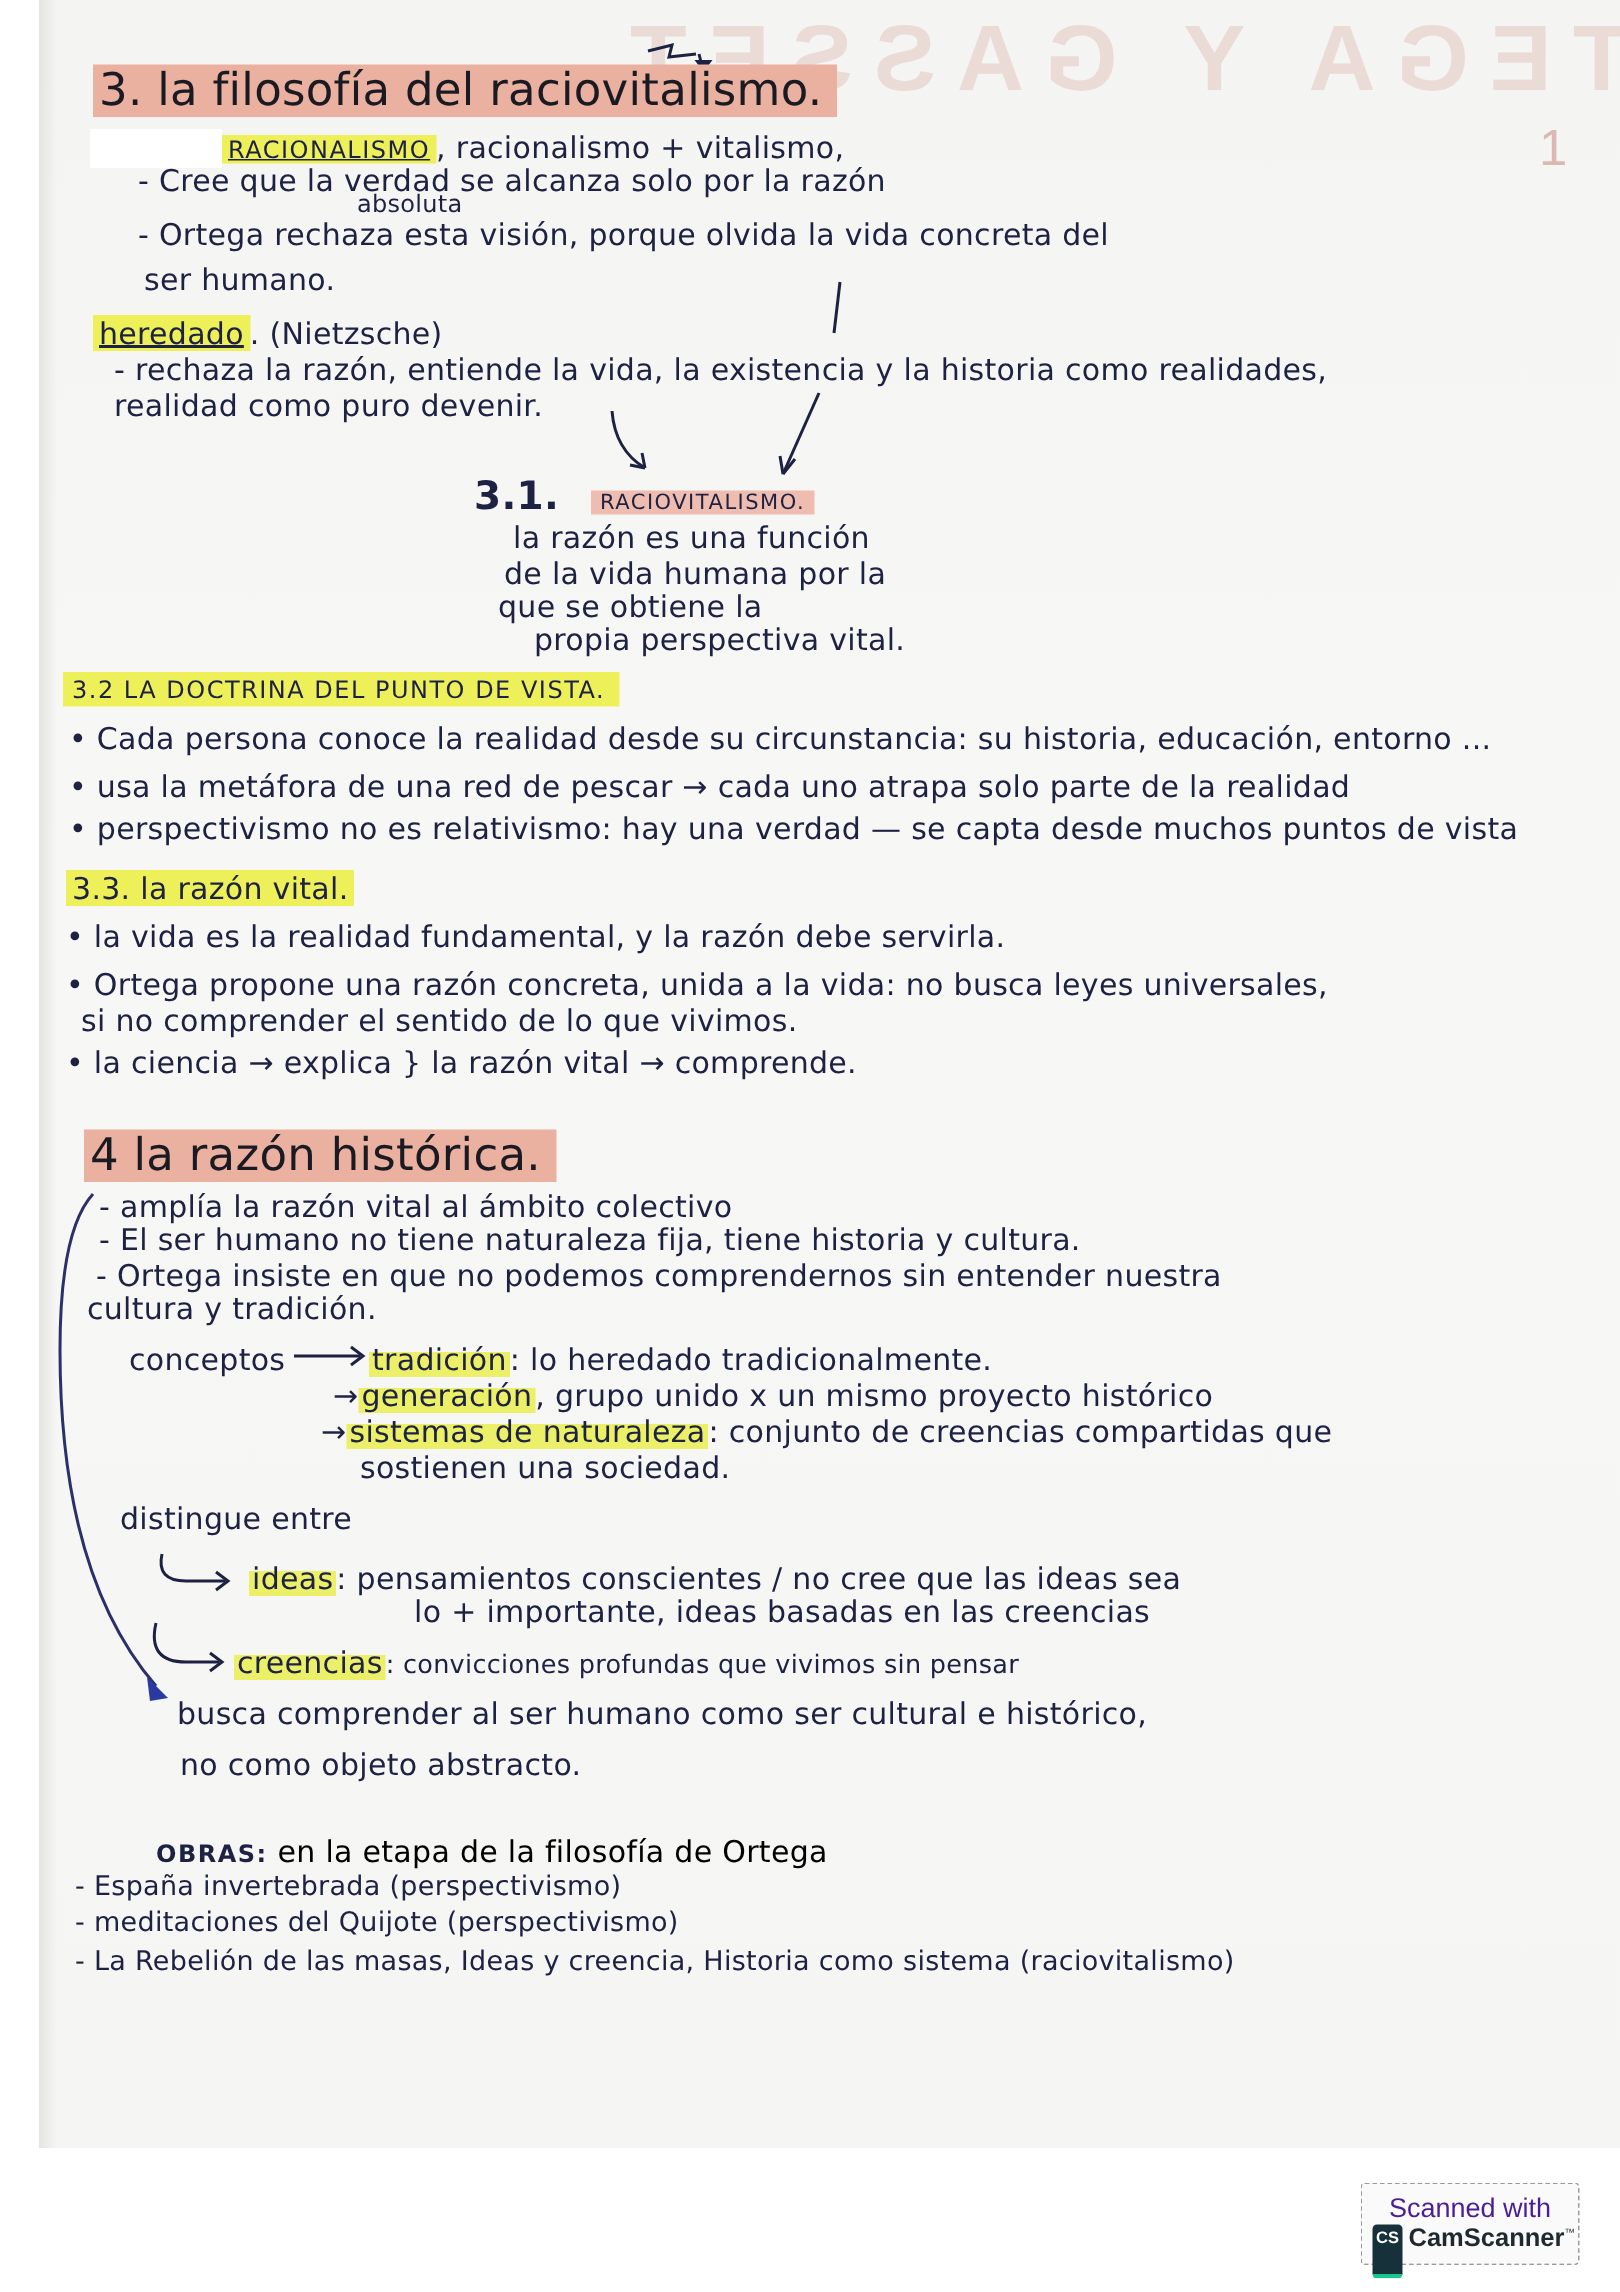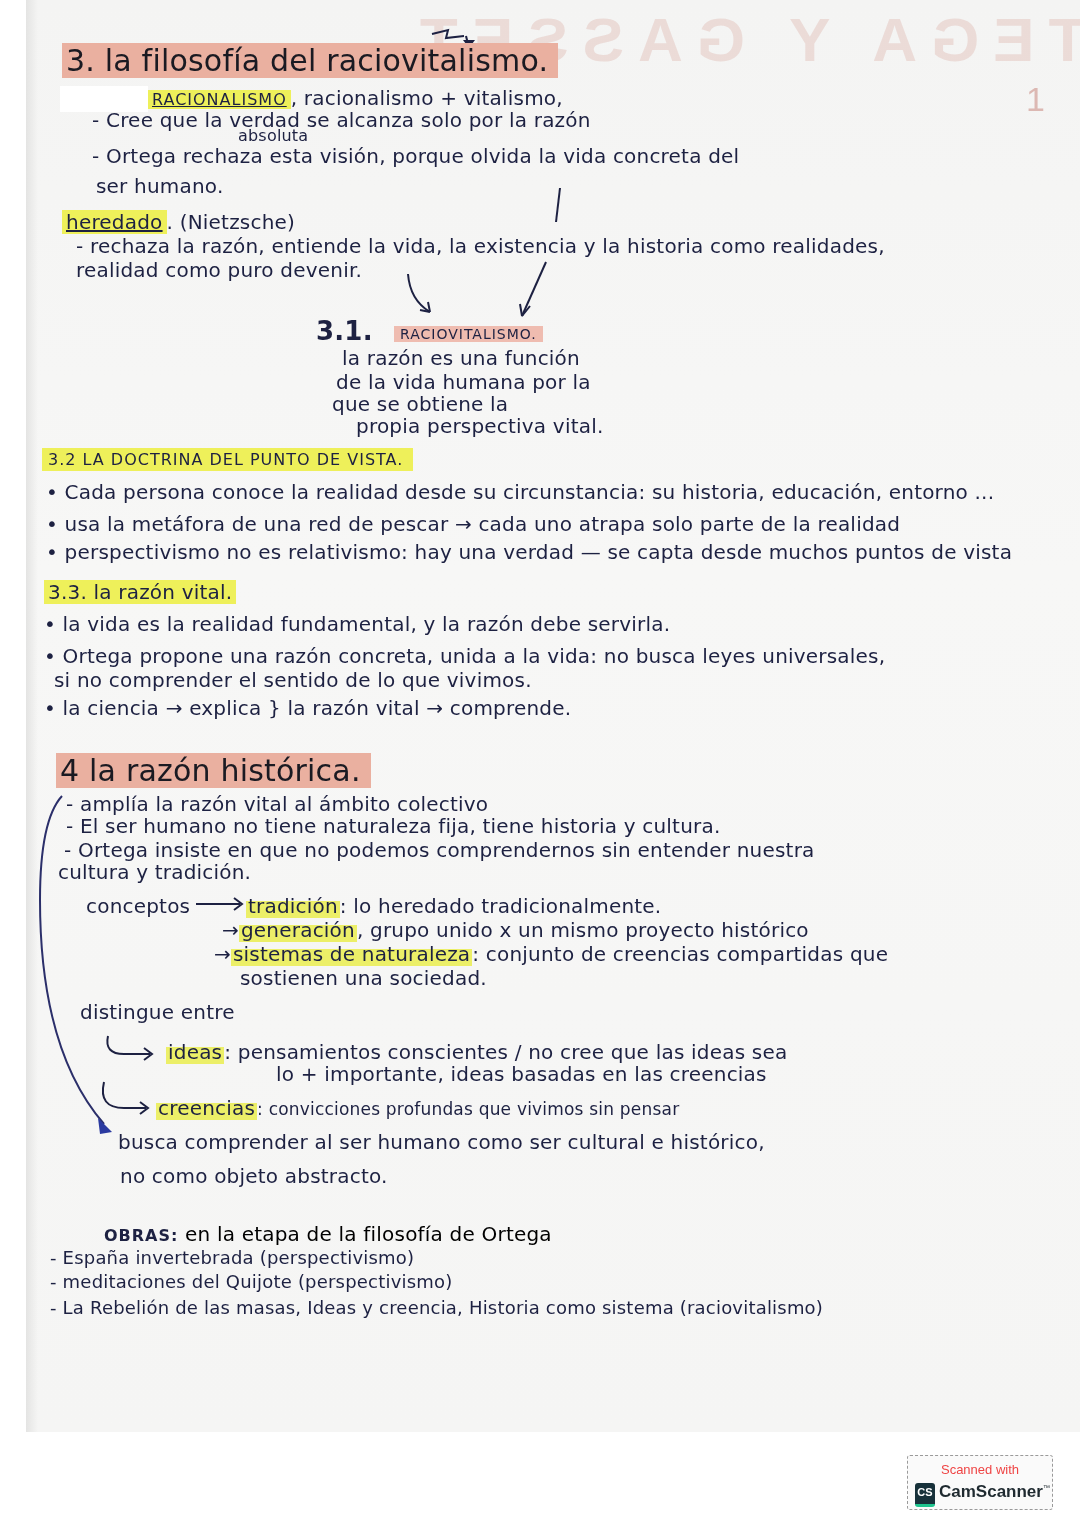--- a/index.html
+++ b/index.html
@@ -29,22 +29,22 @@
     .yellow-soft { background: linear-gradient(180deg, rgba(238,240,90,0) 30%, #ecef68 30%); padding: 0 2px; }
     .small-caps { font-size: 16px; letter-spacing: 1px; text-transform: uppercase; }
     .green { color: #000000; }
     .underline { text-decoration: underline; }
     .mask { position: absolute; left: 60px; top: 86px; width: 88px; height: 26px; background: #fff; }
     svg.arrows { position: absolute; left: 0; top: 0; }
     .badge {
       position: absolute; left: 907px; top: 1455px; width: 144px; height: 53px;
       border: 1px dashed #9a9a9a; border-radius: 3px; background: #fafafa;
     }
-    .badge .scanned { position: absolute; top: 6px; left: 0; width: 100%; text-align: center; font-family: "Liberation Sans", sans-serif; font-size: 13px; color: #ef4444; }
-    .badge .logo { position: absolute; left: 7px; top: 27px; width: 20px; height: 24px; background: #17313a; border-radius: 3px; color: #fff; font-family: "Liberation Sans", sans-serif; font-weight: bold; font-size: 11px; line-height: 18px; text-align: center; border-bottom: 3px solid #1ec48e; box-sizing: border-box; }
+    .badge .scanned { position: absolute; top: 6px; left: 0; width: 100%; text-align: center; font-family: "Liberation Sans", sans-serif; font-size: 18px; color: #4c1d95; }
+    .badge .logo { position: absolute; left: 7px; top: 27px; width: 20px; height: 36px; background: #17313a; border-radius: 3px; color: #fff; font-family: "Liberation Sans", sans-serif; font-weight: bold; font-size: 11px; line-height: 18px; text-align: center; border-bottom: 3px solid #1ec48e; box-sizing: border-box; }
     .badge .brand { position: absolute; left: 31px; top: 26px; font-family: "Liberation Sans", sans-serif; font-size: 17px; font-weight: bold; color: #1f2a30; }
     .badge .tm { font-size: 7px; vertical-align: super; font-weight: normal; }
   </style>
 </head>
 <body>
 
 <div class="paper">
   <div class="bleed">ORTEGA Y GASSET</div>
   <div class="bleed-mark">1</div>
 </div>

